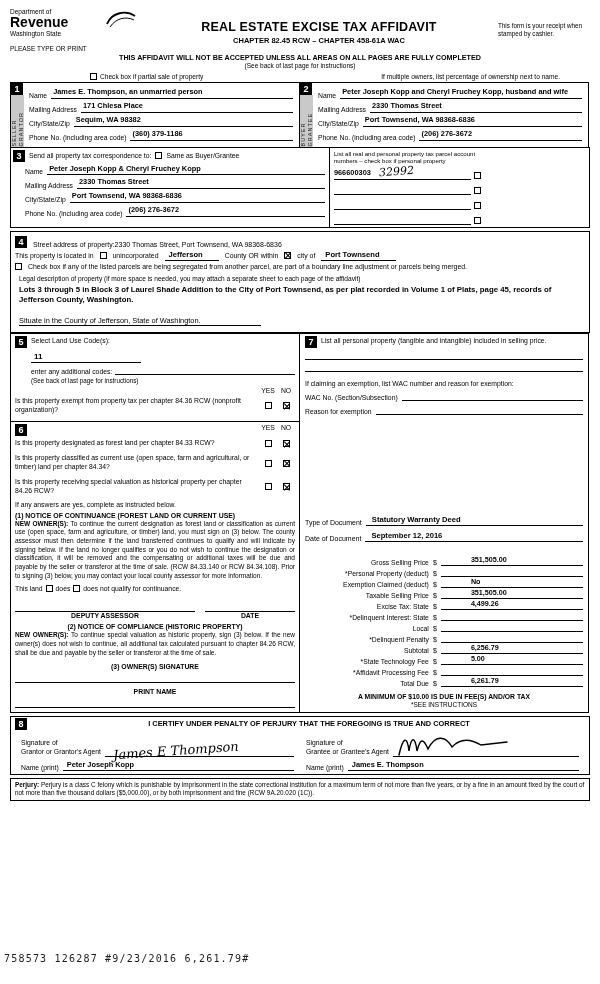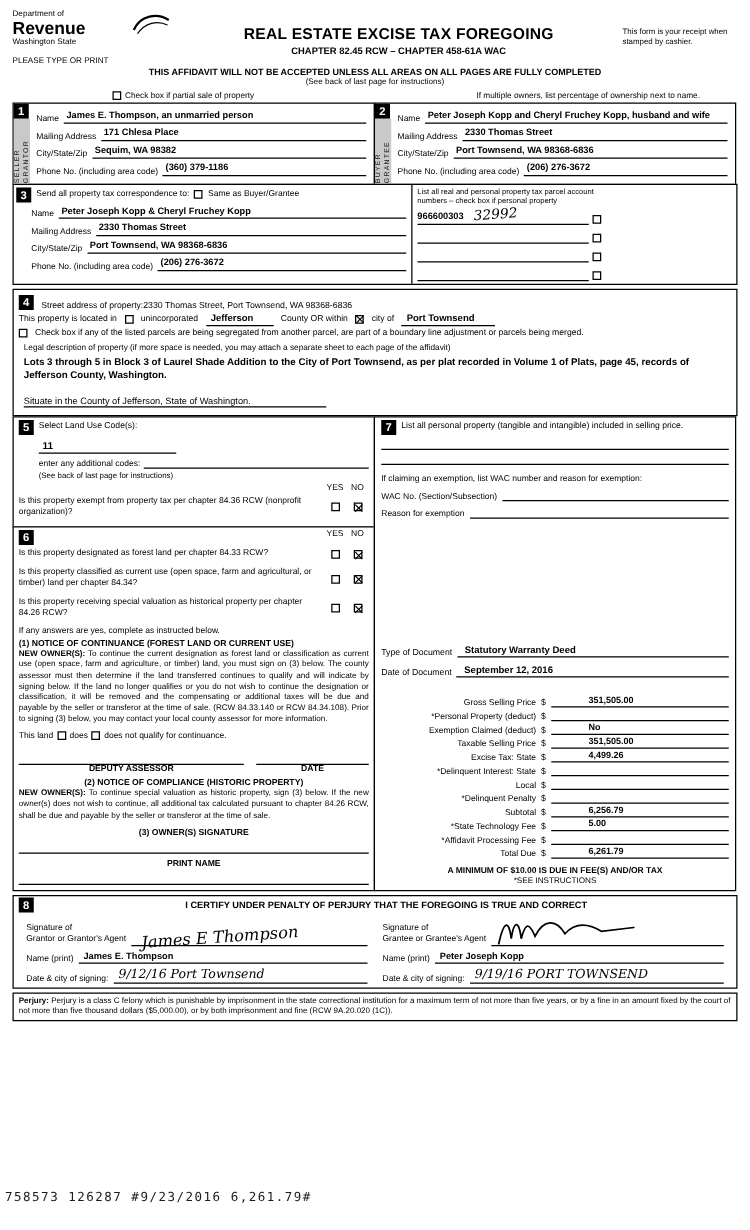--- a/index.html
+++ b/index.html
@@ -152,21 +152,21 @@
           <path d="M1 14 C6 2 20 0 29 6" fill="none" stroke="#000" stroke-width="1.8"></path>
           <path d="M4 17 C10 8 20 6 28 10" fill="none" stroke="#000" stroke-width="1"></path>
         </svg>
         <div class="logo-dept">Department of</div>
         <div class="logo-rev">Revenue</div>
         <div class="logo-state">Washington State</div>
       </div>
       <div class="please-type">PLEASE TYPE OR PRINT</div>
     </div>
     <div class="hdr-center">
-      <div class="form-title">REAL ESTATE EXCISE TAX FOREGOING</div>
+      <div class="form-title">REAL ESTATE EXCISE TAX AFFIDAVIT</div>
       <div class="chapter">CHAPTER 82.45 RCW – CHAPTER 458-61A WAC</div>
     </div>
     <div class="receipt-note">This form is your receipt when stamped by cashier.</div>
   </div>
   <div class="warning">THIS AFFIDAVIT WILL NOT BE ACCEPTED UNLESS ALL AREAS ON ALL PAGES ARE FULLY COMPLETED</div>
   <div class="see-back-line">(See back of last page for instructions)</div>
 
   <div class="top-row">
     <span class="left-part">
       <span class="cb"></span>
@@ -522,35 +522,25 @@
         <span class="sig-area">
           <svg class="scribble" width="120" height="26" viewBox="0 0 120 26">
             <path d="M4 22 C8 4 12 2 14 18 C16 4 20 2 22 18 C25 6 28 4 33 16 C40 2 50 2 57 14 C66 4 76 6 86 12 L112 9" fill="none" stroke="#000" stroke-width="1.4" stroke-linecap="round"></path>
           </svg>
         </span>
       </div>
     </div>
     <div class="nm-row">
       <div class="nm-half">
         <span class="lbl">Name (print)</span>
-        <span class="val">James E. Thompson</span>
+        <span class="val">Peter Joseph Kopp</span>
       </div>
       <div class="nm-half">
         <span class="lbl">Name (print)</span>
-        <span class="val">Peter Joseph Kopp</span>
-      </div>
-    </div>
-    <div class="nm-row">
-      <div class="nm-half">
-        <span class="lbl">Date &amp; city of signing:</span>
-        <span class="val hw">9/12/16  Port Townsend</span>
-      </div>
-      <div class="nm-half">
-        <span class="lbl">Date &amp; city of signing:</span>
-        <span class="val hw">9/19/16  PORT TOWNSEND</span>
+        <span class="val">James E. Thompson</span>
       </div>
     </div>
   </div>
 
   <div class="perjury">
     <span class="b">Perjury:</span>
     <span>Perjury is a class C felony which is punishable by imprisonment in the state correctional institution for a maximum term of not more than five years, or by a fine in an amount fixed by the court of not more than five thousand dollars ($5,000.00), or by both imprisonment and fine (RCW 9A.20.020 (1C)).</span>
   </div>
 
   <div class="stamp">758573 126287 #9/23/2016 6,261.79#</div>

